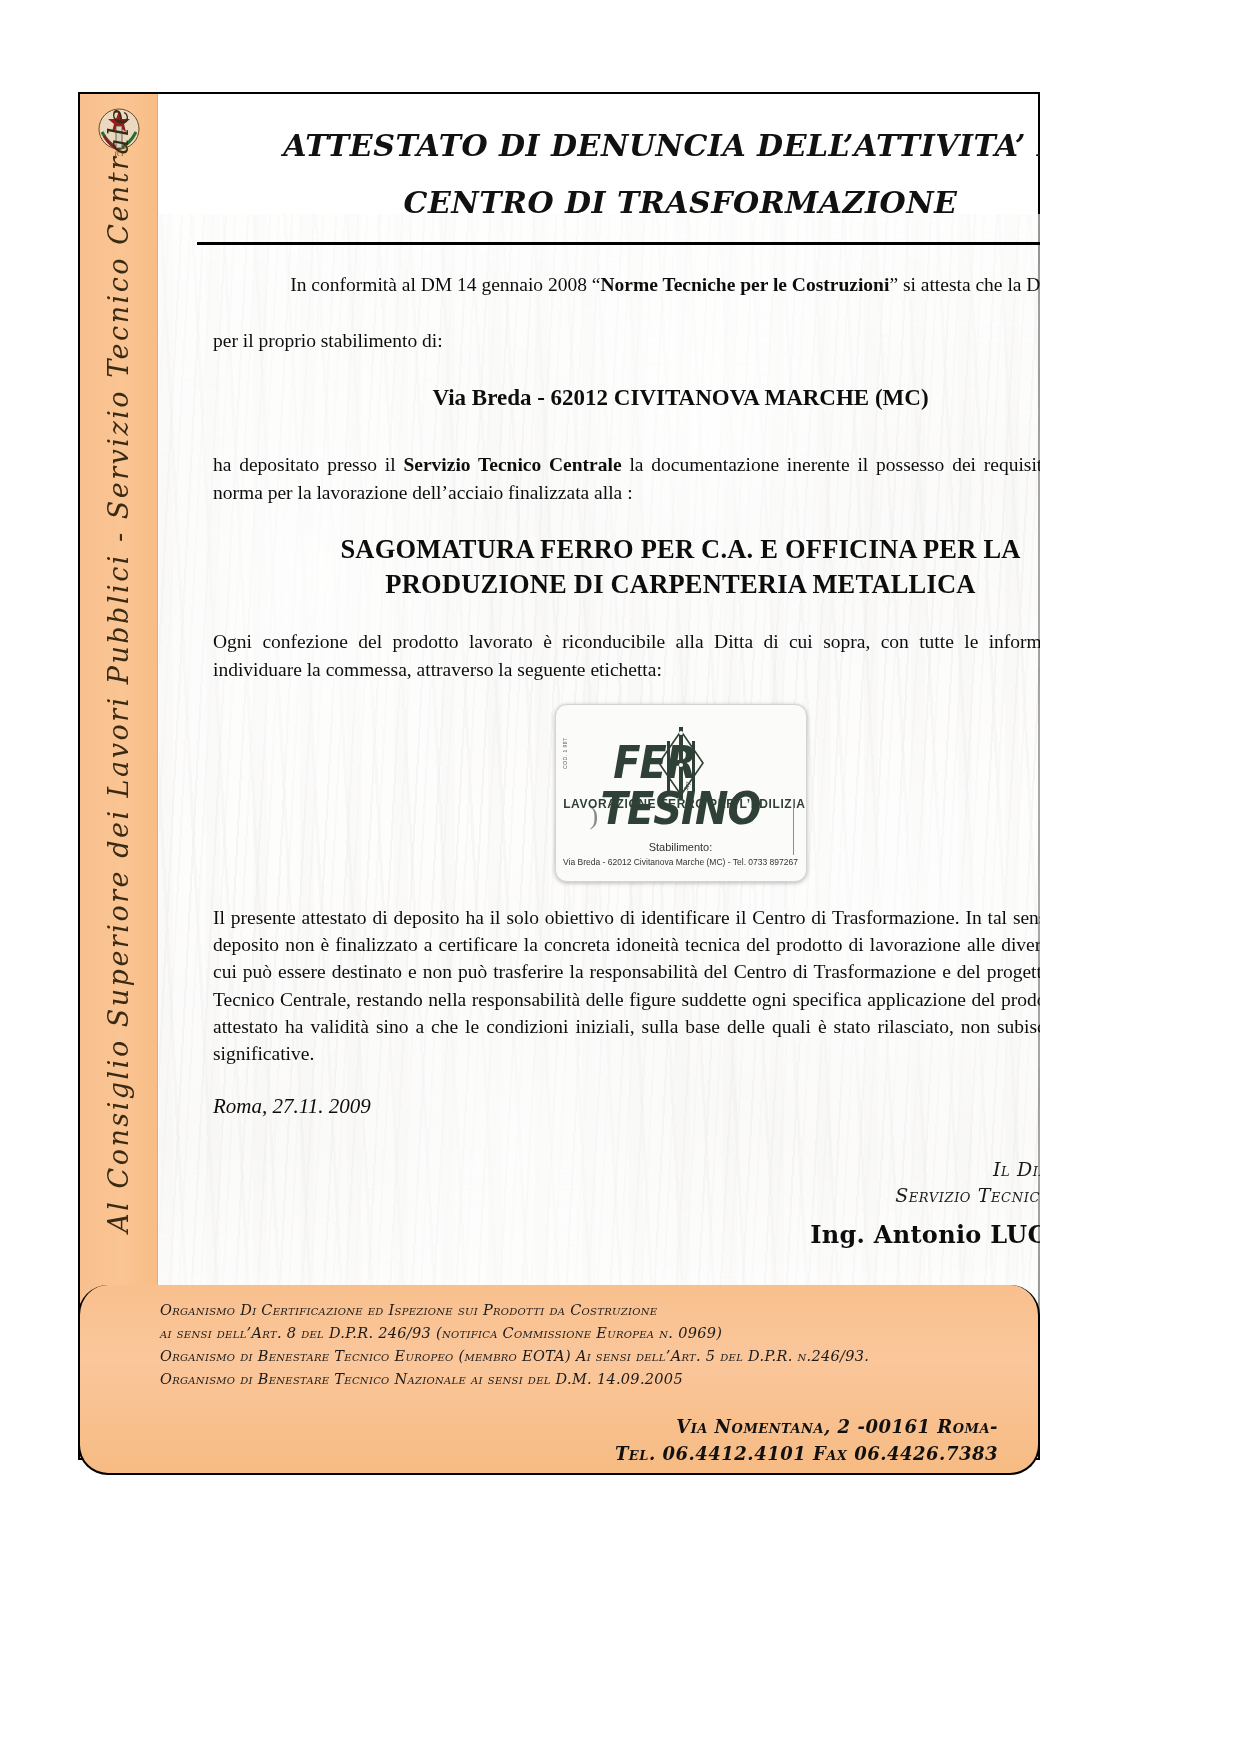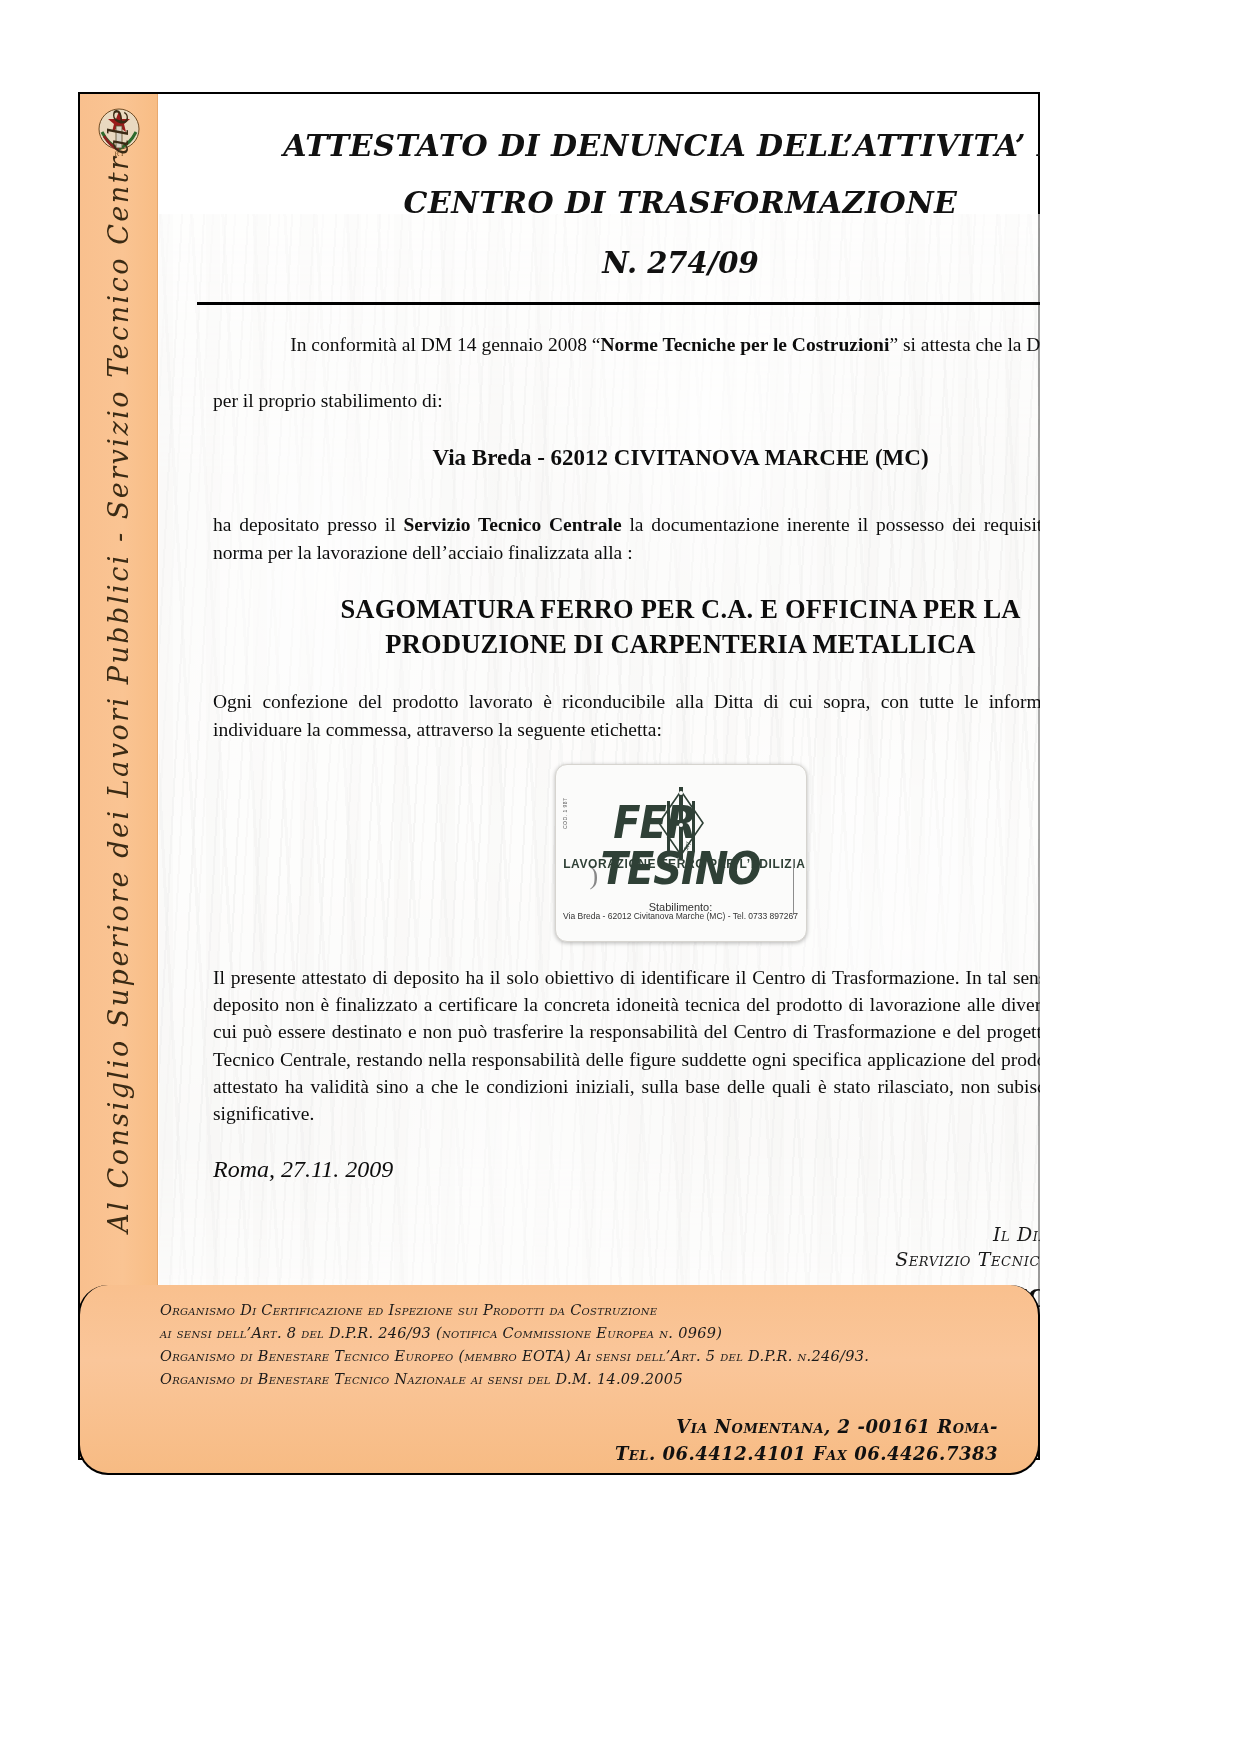--- a/index.html
+++ b/index.html
@@ -243,21 +243,21 @@
   #label-foot1 {
     position: absolute;
     left: 0; right: 0; bottom: 28px;
     text-align: center;
     font-family: "Liberation Sans", sans-serif;
     font-size: 11px;
     color: #333;
   }
   #label-foot2 {
     position: absolute;
-    left: 0; right: 0; bottom: 20px;
+    left: 0; right: 0; bottom: 14px;
     text-align: center;
     font-family: "Liberation Sans", sans-serif;
     font-size: 8.5px;
     color: #333;
   }
   #label-rbar {
     position: absolute;
     right: 12px; bottom: 26px;
     width: 1px; height: 56px;
     background: #8d8d8d;
@@ -269,21 +269,21 @@
     margin-left: 22px;
     margin-right: 10px;
     text-align: justify;
     font-size: 19.5px;
     line-height: 1.40;
   }
   #date-line {
     margin-top: 24px;
     margin-left: 22px;
     font-style: italic;
-    font-size: 24px;
+    font-size: 21px;
   }
 
   
   #signature {
     margin-top: 36px;
     margin-right: 26px;
     text-align: right;
   }
   .sig-sc {
     font-family: "DejaVu Serif", serif;
@@ -364,21 +364,20 @@
     </div>
 
     <div id="content">
       <div id="bg-photo"></div>
       <div id="veil"></div>
 
       <div id="doc">
 
         <div class="title-line" id="title1">ATTESTATO DI DENUNCIA DELL’ATTIVITA’ DI</div>
         <div class="title-line" id="title2">CENTRO DI TRASFORMAZIONE</div>
-        <div class="title-line" id="title3">N. 274/09</div>
 
         <div id="hr-main"></div>
 
         <div class="body-text" id="intro"><span>In conformità al DM 14 gennaio 2008 “</span><b>Norme Tecniche per le Costruzioni</b><span>” si attesta che la  Ditta:</span></div>
 
 
         <div class="body-text" id="plant-label">per  il  proprio stabilimento di:</div>
 
         <div class="body-text" id="plant-address">Via Breda  - 62012 CIVITANOVA MARCHE (MC)</div>
 

